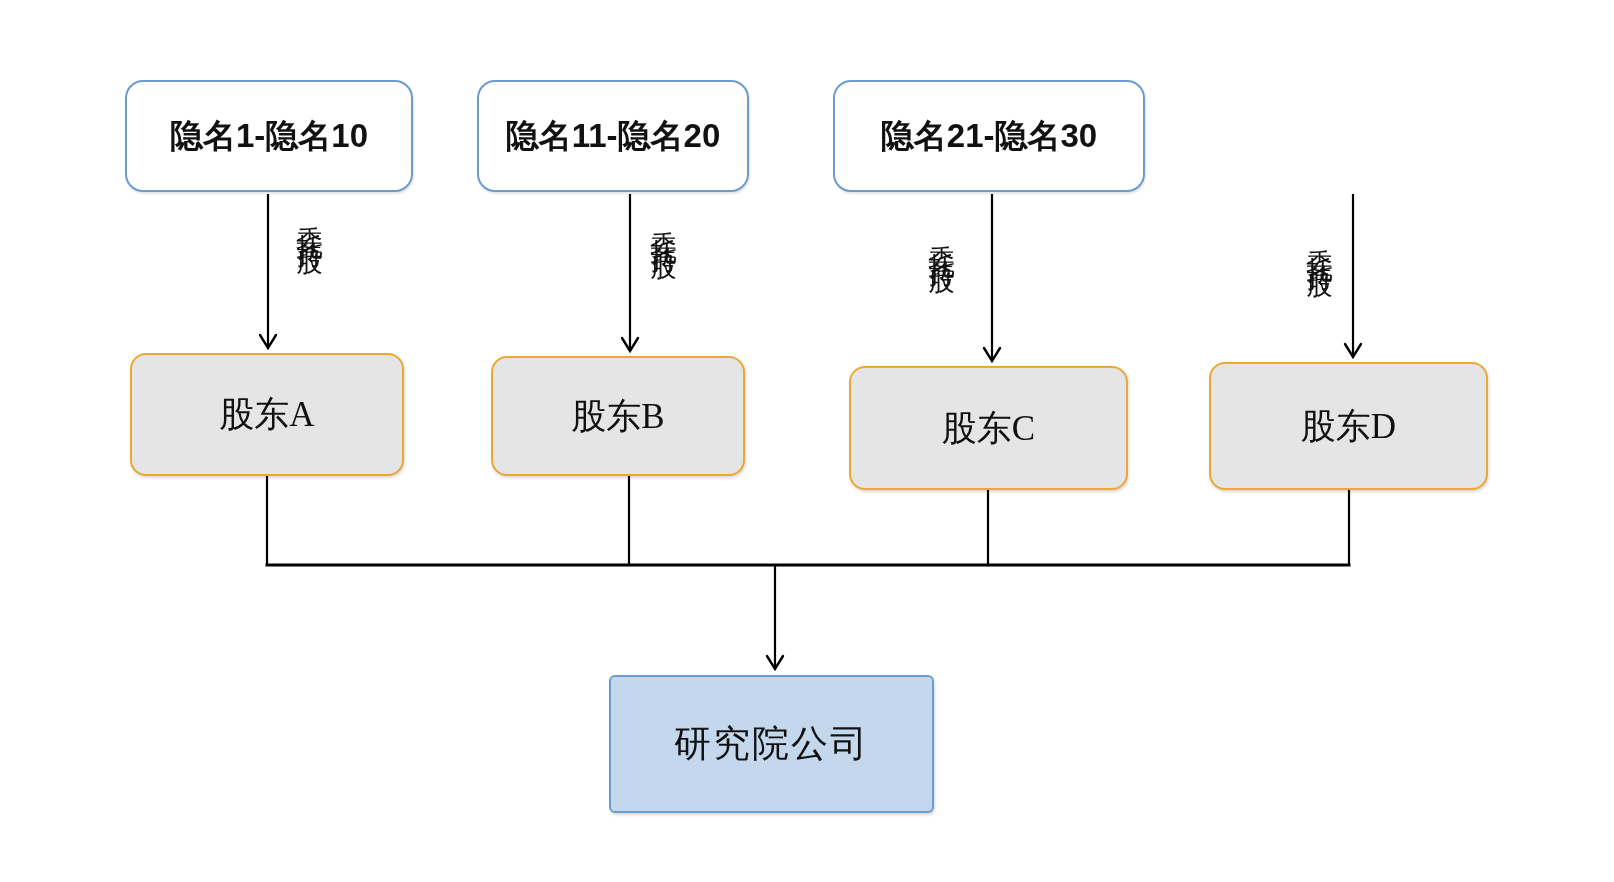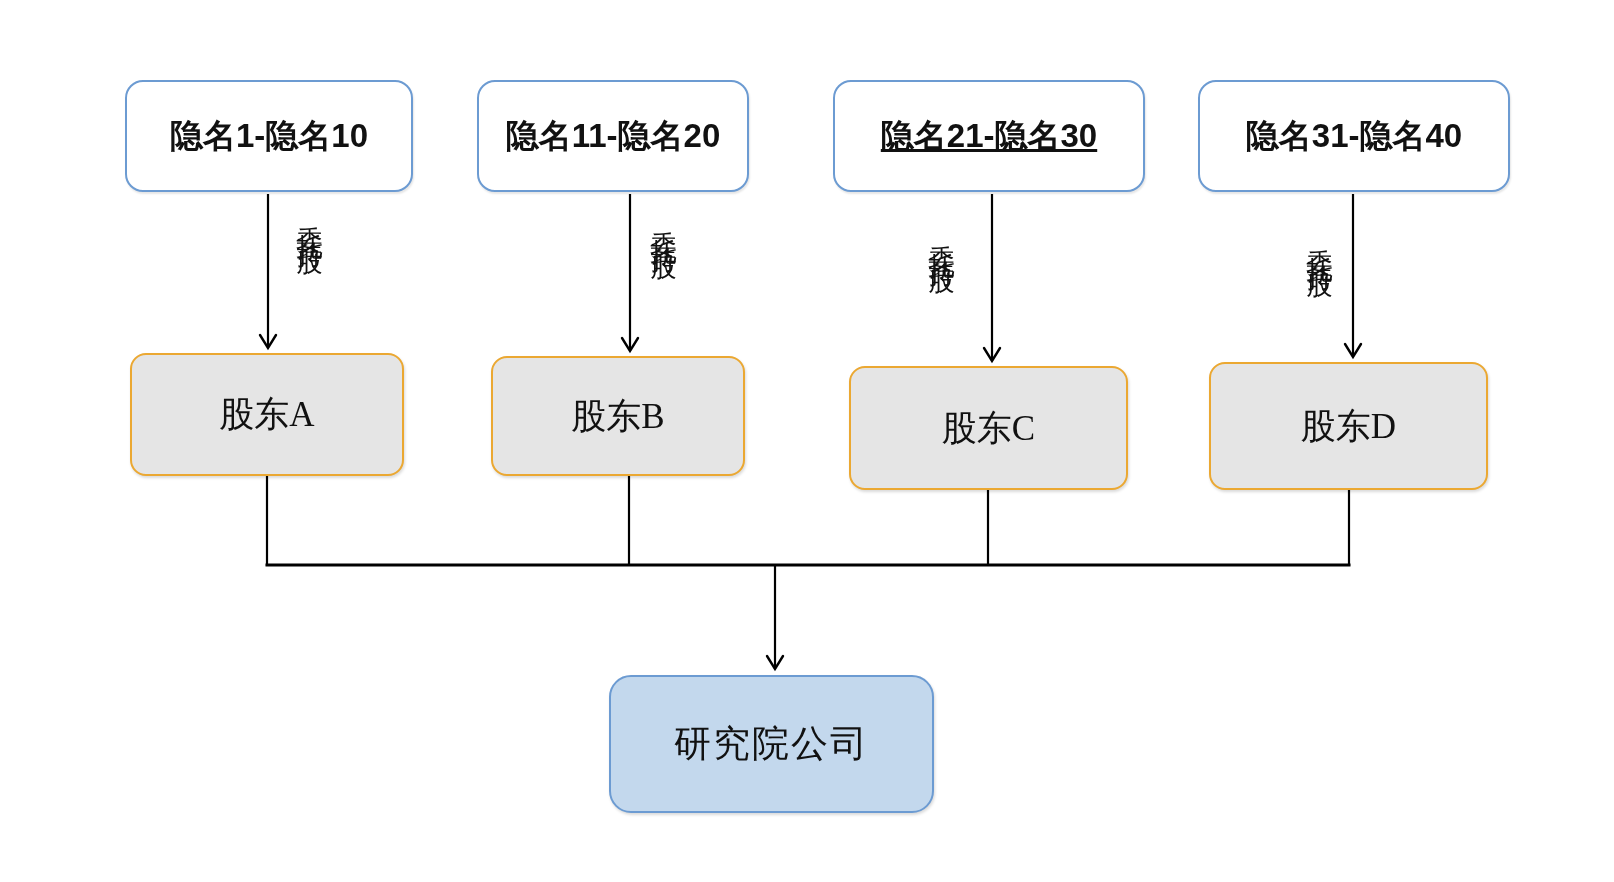--- a/index.html
+++ b/index.html
@@ -37,21 +37,21 @@
     background: #ffffff;
     border: 2.5px solid #6c9bd2;
     border-radius: 18px;
     font-family: "Liberation Sans", sans-serif;
     font-weight: bold;
     font-size: 33px;
     box-shadow: 1px 2px 2px rgba(0,0,0,0.10);
   }
   #top1 { left: 125px;  width: 288px; }
   #top2 { left: 477px;  width: 272px; }
-  #top3 { left: 833px;  width: 312px; text-decoration: underline; }
+  #top3 { left: 833px;  width: 312px; }
   #top4 { left: 1198px; width: 312px; }
 
   .shareholder-box {
     background: #e5e5e5;
     border: 2.5px solid #eba832;
     border-radius: 16px;
     font-family: "Liberation Serif", serif;
     font-size: 35px;
     box-shadow: 1px 2px 3px rgba(0,0,0,0.15);
   }
@@ -60,21 +60,21 @@
   #sh3 { left: 849px;  top: 366px; width: 279px; height: 124px; }
   #sh4 { left: 1209px; top: 362px; width: 279px; height: 128px; }
 
   .company-box {
     left: 609px;
     top: 675px;
     width: 325px;
     height: 138px;
     background: #c3d8ed;
     border: 2.5px solid #6c9bd2;
-    border-radius: 22px;
+    border-radius: 6px;
     font-family: "Liberation Serif", serif;
     font-size: 37px;
     letter-spacing: 2px;
     box-shadow: 1px 2px 3px rgba(0,0,0,0.15);
   }
 
   .edge-label {
     position: absolute;
     writing-mode: vertical-rl;
     text-orientation: upright;
@@ -118,23 +118,20 @@
 
   <div class="box top-box" id="top1">
     <span>隐名1-隐名10</span>
   </div>
   <div class="box top-box" id="top2">
     <span>隐名11-隐名20</span>
   </div>
   <div class="box top-box" id="top3">
     <span>隐名21-隐名30</span>
   </div>
-  <div class="box top-box" id="top4">
-    <span>隐名31-隐名40</span>
-  </div>
 
   <div class="edge-label" id="el1">委托持股</div>
   <div class="edge-label" id="el2">委托持股</div>
   <div class="edge-label" id="el3">委托持股</div>
   <div class="edge-label" id="el4">委托持股</div>
 
   <div class="box shareholder-box" id="sh1">
     <span>股东A</span>
   </div>
   <div class="box shareholder-box" id="sh2">

